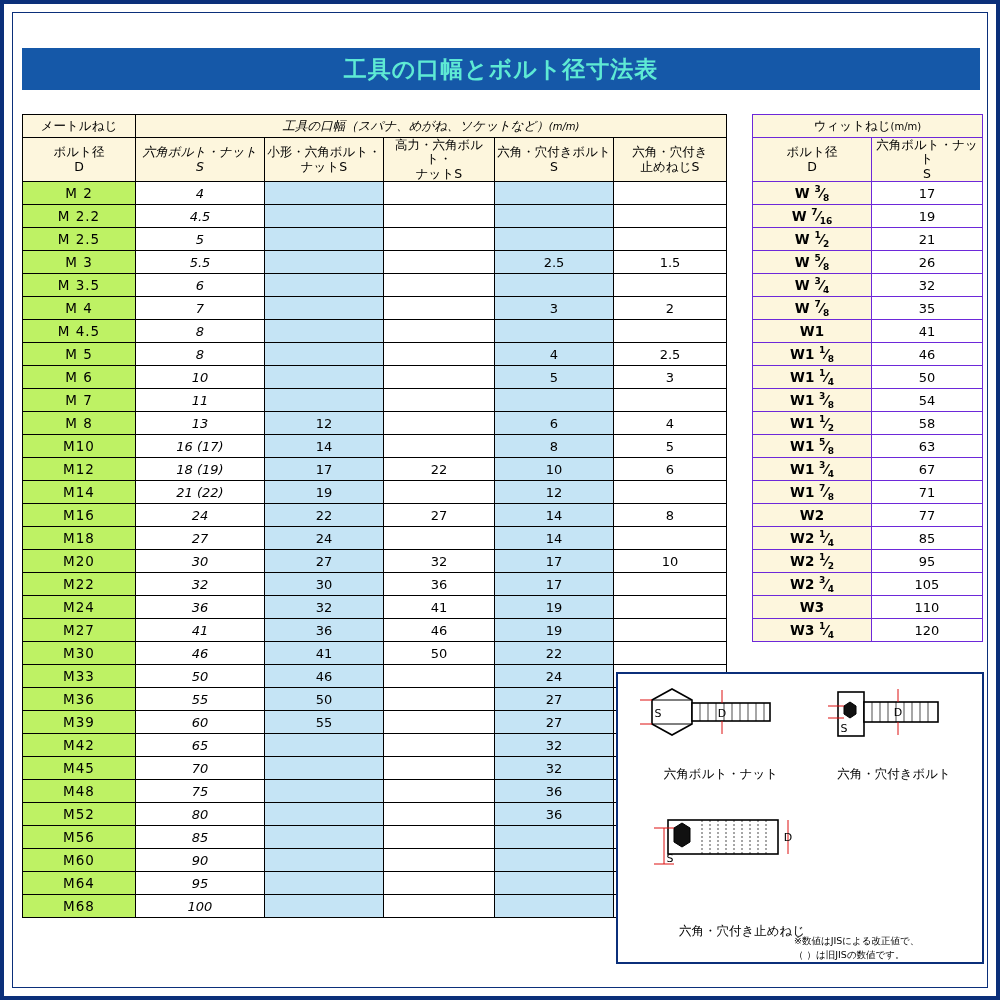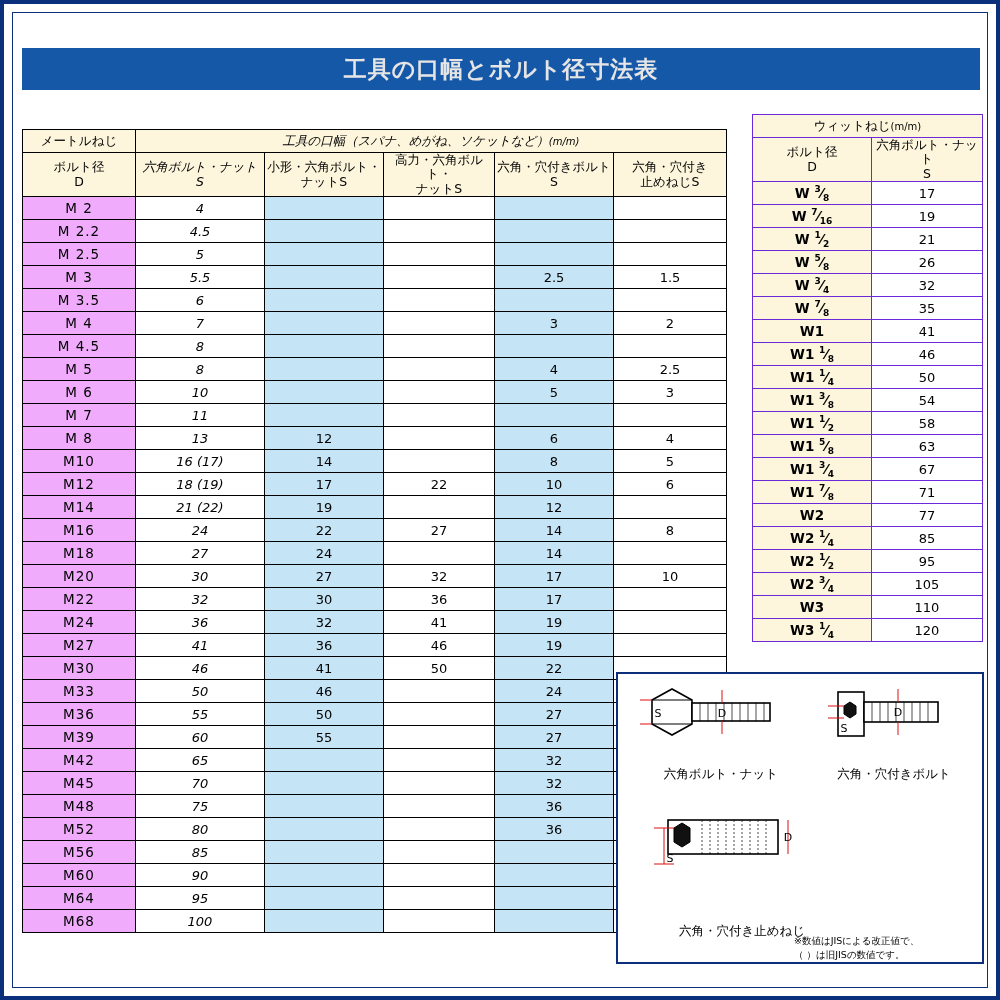--- a/index.html
+++ b/index.html
@@ -20,48 +20,47 @@
     border:1px solid #0b2f7a;
     box-sizing:border-box;
     background:#ffffff;
   }
   .title-bar{
     position:absolute;left:18px;top:44px;width:958px;height:42px;
     background:#1558a8;
     display:flex;align-items:center;justify-content:center;
   }
   .title-bar .ttl{
-    color:#e5e5e5;font-size:23px;font-weight:bold;letter-spacing:1px;
+    color:#5eead4;font-size:23px;font-weight:bold;letter-spacing:1px;
     font-family:"DejaVu Sans","Liberation Sans",sans-serif;
   }
 
   
   .metric{
     position:absolute;left:18px;top:110px;
     border-collapse:collapse;
     table-layout:fixed;
-    margin-top:15px;
   }
   .metric td,.metric th{
     border:1px solid #000000;
     font-size:13px;
     text-align:center;
     padding:0;
     height:22px;
     color:#000;
     font-weight:normal;
     font-family:"DejaVu Sans","Liberation Sans",sans-serif;
   }
   .metric .hd{
     background:#fdf6dd;
     font-size:12.5px;
     line-height:1.15;
   }
   .metric .rowhd{
-    background:#f0abfc;
+    background:#bef264;
     font-size:13.5px;
     letter-spacing:1px;
   }
   .metric .blue{ background:#c5e4f5; }
   .metric .white{ background:#ffffff; }
   .c0{width:112px;}
   .c1{width:128px;font-style:italic;}
   .c2{width:118px;}
   .c3{width:110px;}
   .c4{width:118px;}

